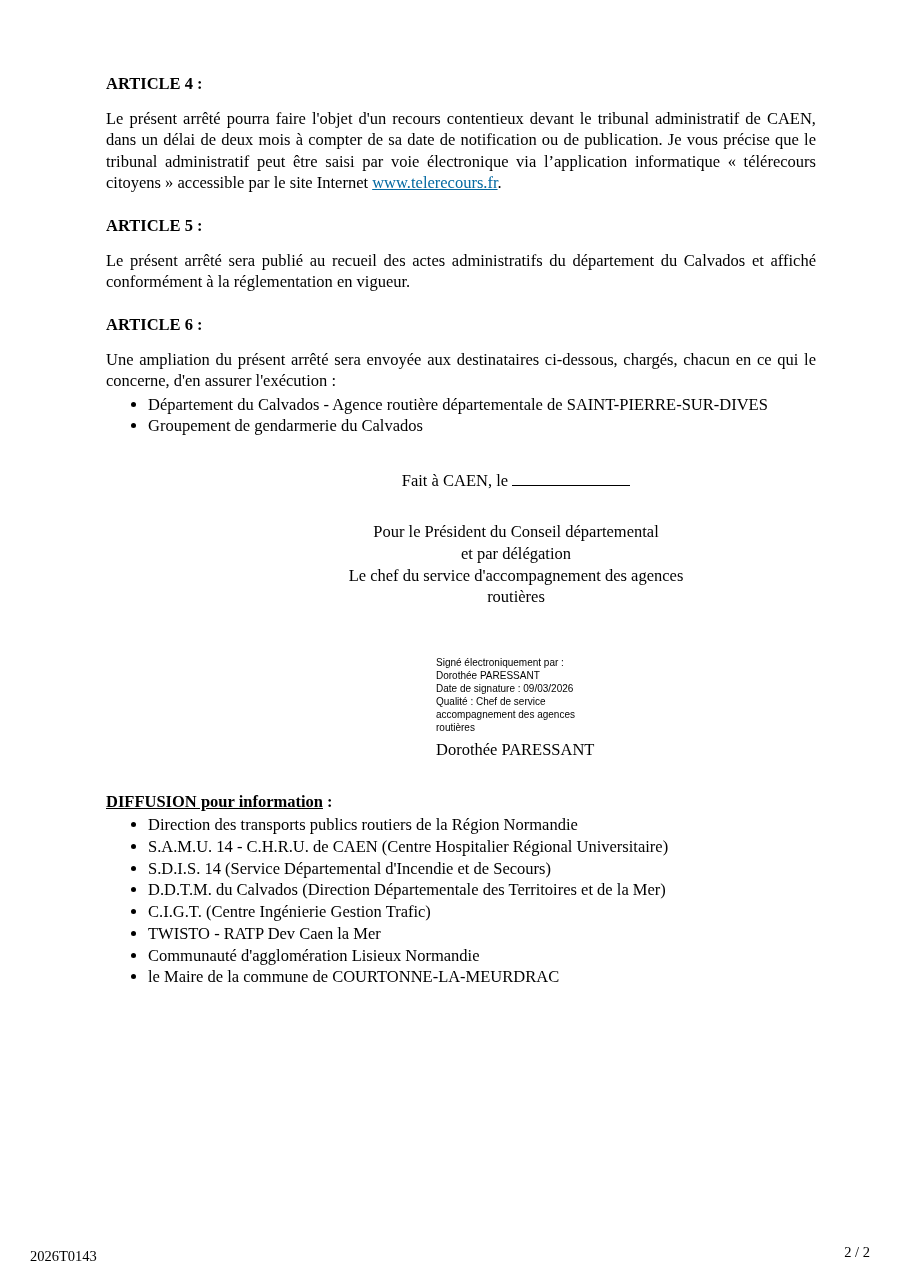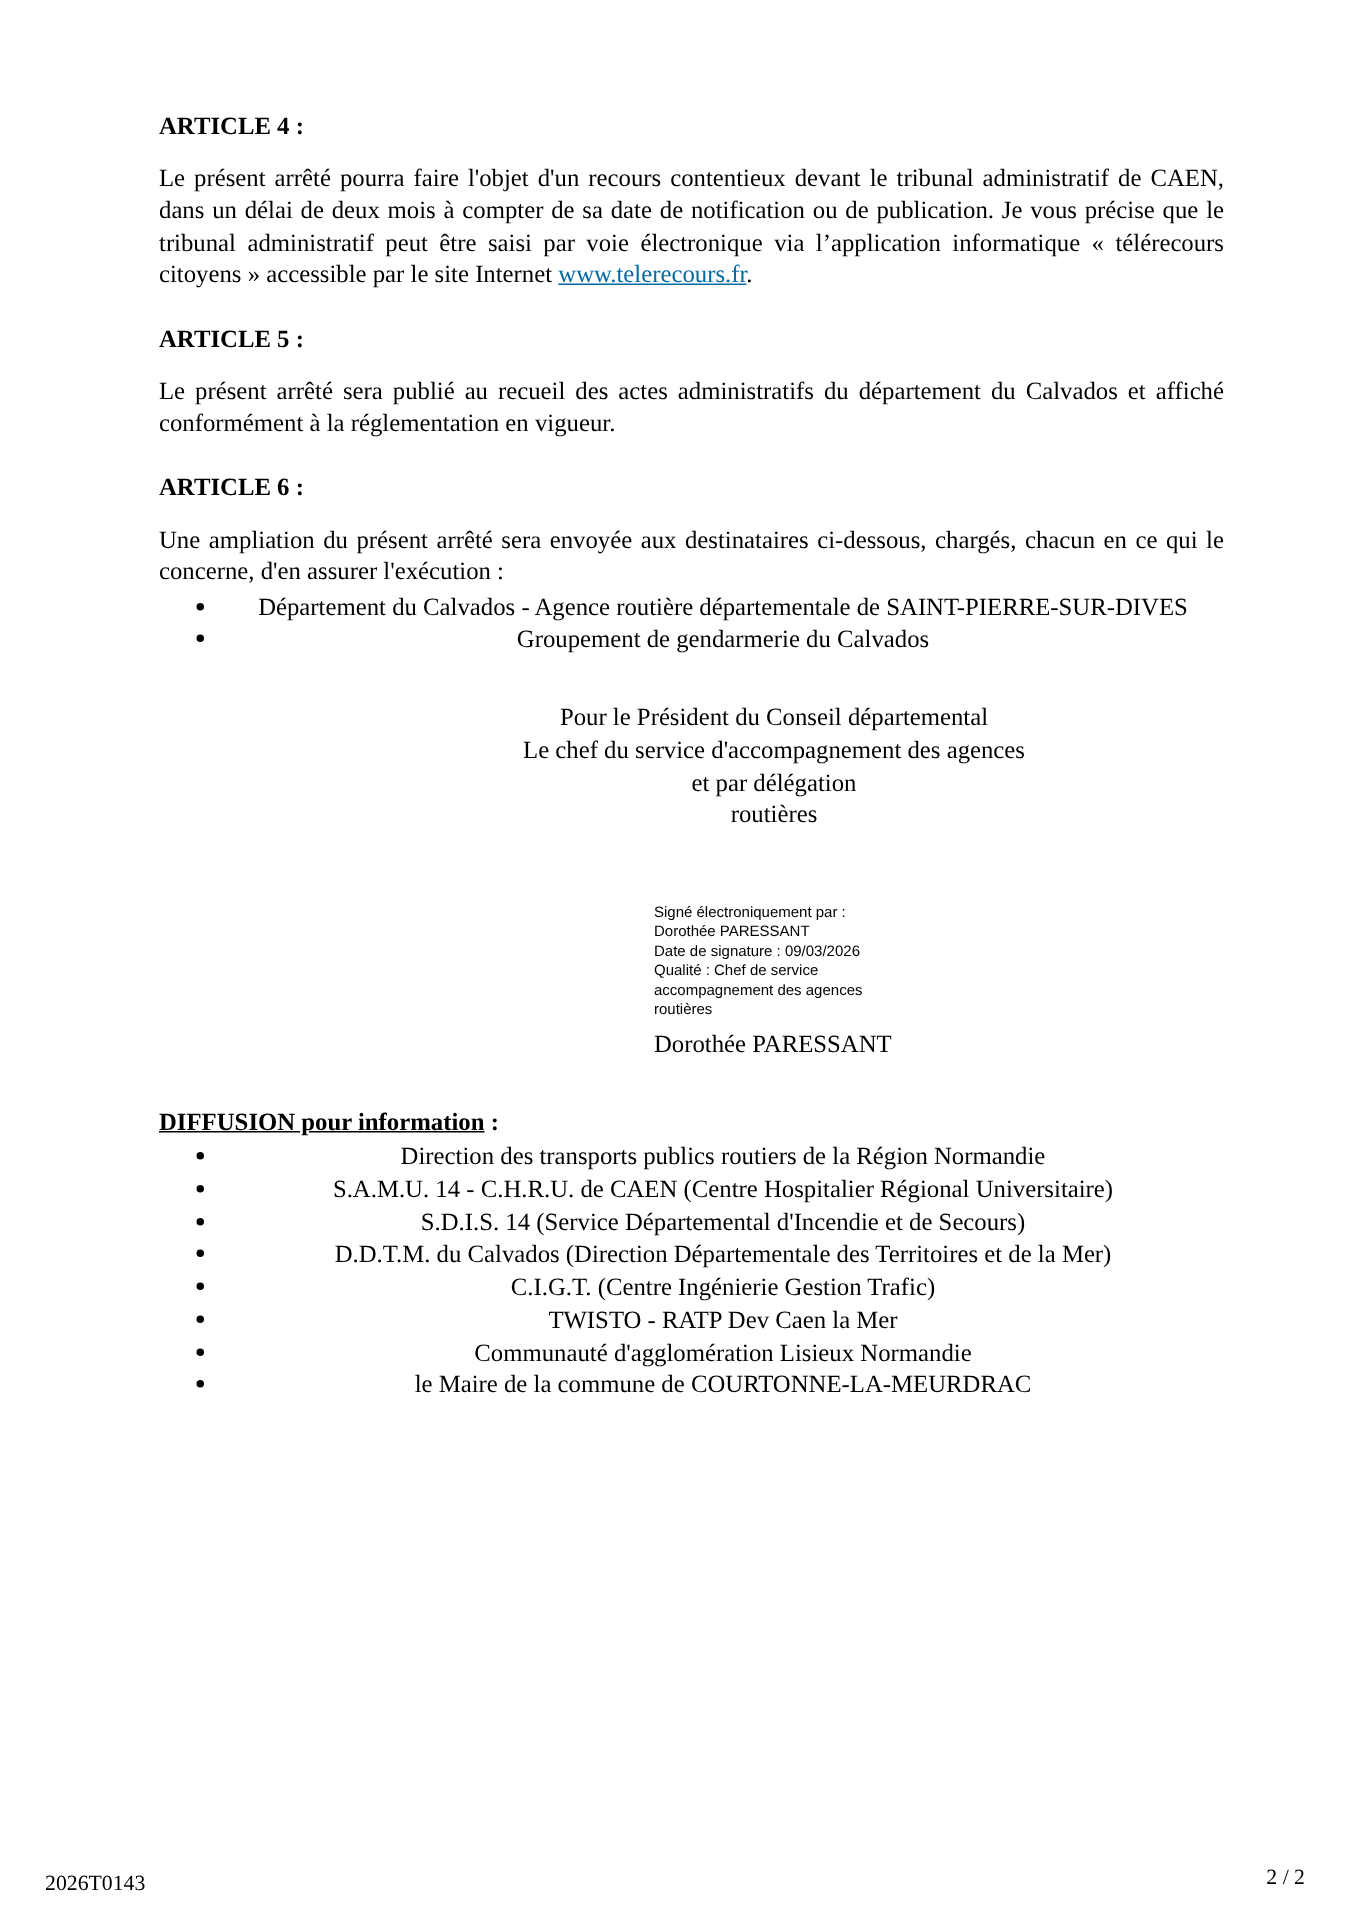--- a/index.html
+++ b/index.html
@@ -43,21 +43,20 @@
   a.link {
     color: #0369a1;
     text-decoration: underline;
   }
   ul.bullets {
     margin: 2px 0 0 0;
     padding-left: 42px;
     font-size: 16.5px;
     line-height: 1.32;
     list-style-type: disc;
-    text-align: center;
   }
   ul.bullets li {
     margin: 0;
     padding: 0;
   }
   .fait-line {
     margin-top: 34px;
     text-align: center;
     font-size: 16.5px;
     padding-left: 110px;
@@ -145,25 +144,28 @@
       <span class="underlined">ARTICLE 6</span><span> :</span>
     </div>
 
     <p class="para">Une ampliation du présent arrêté sera envoyée aux destinataires ci-dessous, chargés, chacun en ce qui le concerne, d'en assurer l'exécution :</p>
 
     <ul class="bullets">
       <li>Département du Calvados - Agence routière départementale de SAINT-PIERRE-SUR-DIVES</li>
       <li>Groupement de gendarmerie du Calvados</li>
     </ul>
 
+    <div class="fait-line">
+      <span>Fait à CAEN, le </span><span class="blank"></span>
+    </div>
 
     <div class="signature-block">
       <div>Pour le Président du Conseil départemental</div>
+      <div>et par délégation</div>
       <div>Le chef du service d'accompagnement des agences</div>
-      <div>et par délégation</div>
       <div>routières</div>
     </div>
 
     <div class="esign">
       <div>Signé électroniquement par :</div>
       <div>Dorothée PARESSANT</div>
       <div>Date de signature : 09/03/2026</div>
       <div>Qualité : Chef de service</div>
       <div>accompagnement des agences</div>
       <div>routières</div>

